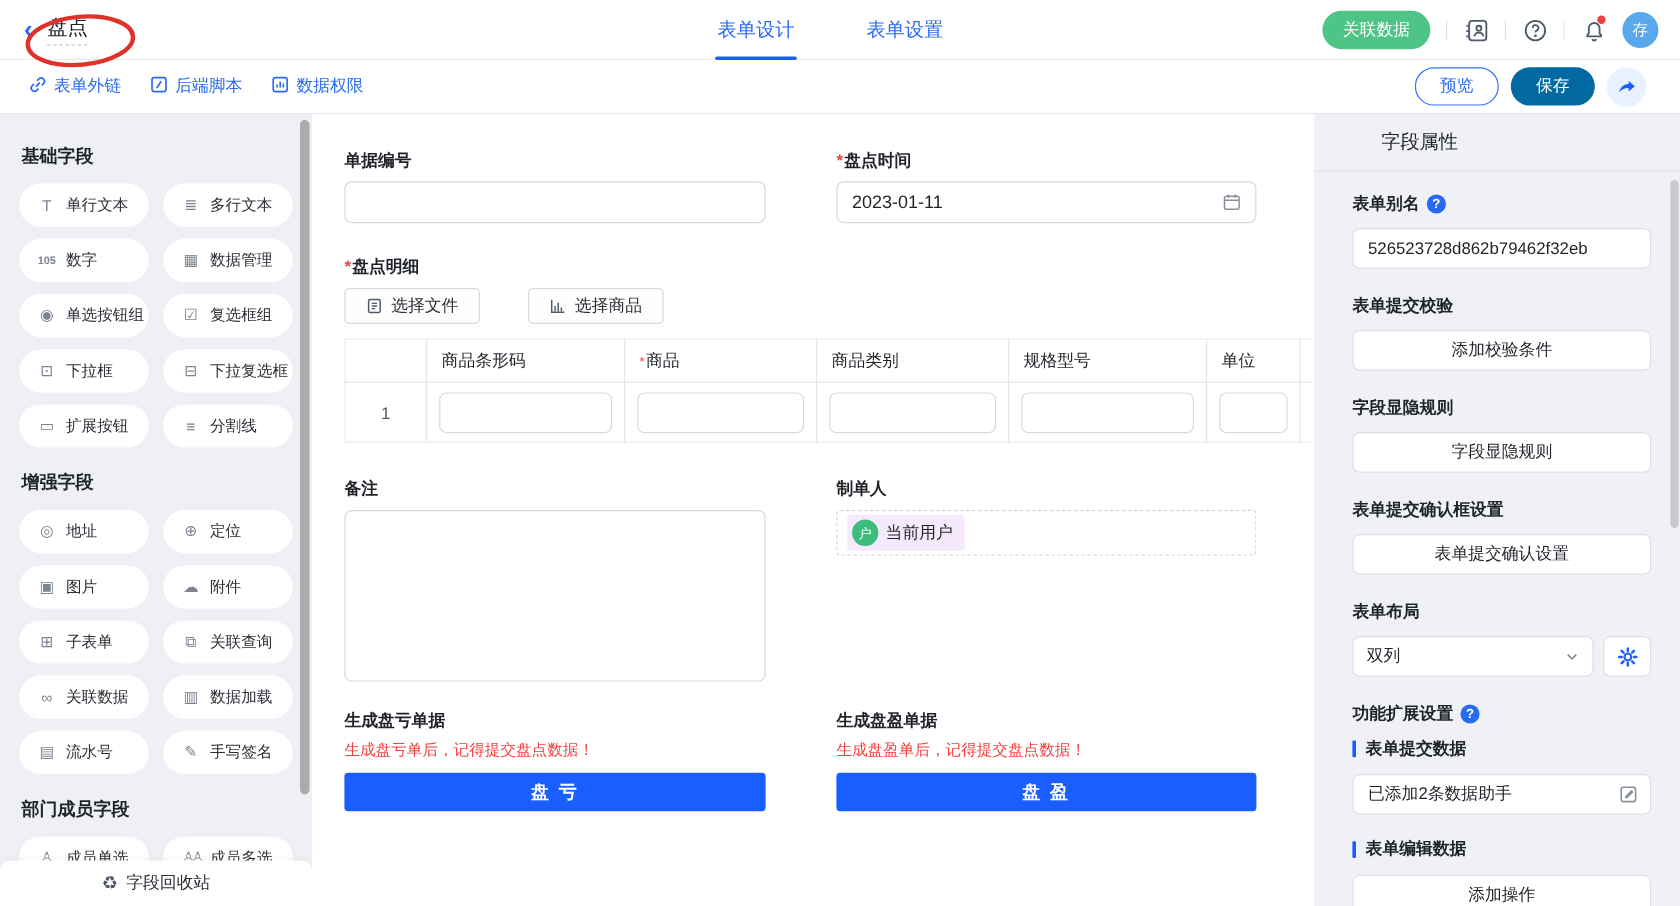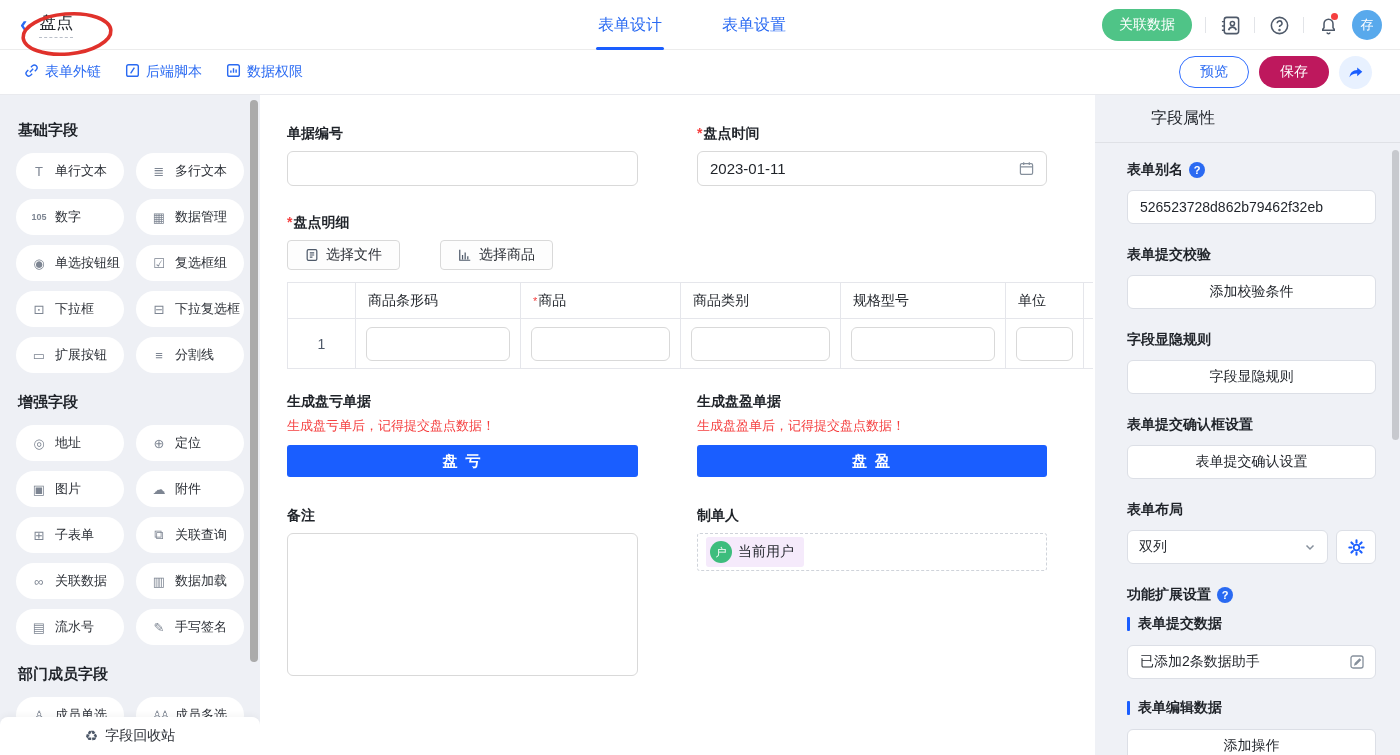--- a/index.html
+++ b/index.html
@@ -24,21 +24,21 @@
   .avatar { width:30px; height:30px; border-radius:50%; background:#58a9ec; color:#fff; font-size:13px;
     display:flex; align-items:center; justify-content:center; cursor:pointer; }
 
   
   .toolbar { position:absolute; left:0; top:50px; width:1400px; height:45px; background:#fff;
     border-bottom:1px solid #e9eaee; display:flex; align-items:center; z-index:25; }
   .tlink { display:flex; align-items:center; gap:6px; color:#2a6af2; font-size:14px; cursor:pointer; margin-left:24px; }
   .tlink svg { stroke:#2a6af2; }
   .tb-right { position:absolute; right:28px; display:flex; align-items:center; gap:10px; }
   .btn-preview { border:1px solid #3370ff; color:#2a6af2; background:#fff; font-size:14px; padding:6px 20px; border-radius:17px; cursor:pointer; }
-  .btn-save { border:none; color:#fff; background:#be185d; font-size:14px; padding:7px 21px; border-radius:17px; cursor:pointer; }
+  .btn-save { border:none; color:#fff; background:#0369a1; font-size:14px; padding:7px 21px; border-radius:17px; cursor:pointer; }
   .btn-share { width:33px; height:33px; border-radius:50%; background:#e8f1ff; display:flex; align-items:center; justify-content:center; cursor:pointer; }
 
   
   .sidebar { position:absolute; left:0; top:95px; width:260px; height:660px; background:#eef0f5; overflow:hidden; }
   .sb-inner { padding:14px 16px 0 16px; }
   .sb-title { font-size:15px; font-weight:bold; color:#1f2329; margin:12px 0 13px 2px; }
   .sb-grid { display:grid; grid-template-columns:1fr 1fr; column-gap:12px; row-gap:10px; }
   .sb-pill { background:#fff; height:36px; border-radius:18px; display:flex; align-items:center; padding-left:13px; cursor:grab; }
   .sb-ico { width:20px; color:#7d8592; font-size:13px; text-align:center; margin-right:6px; flex:none; }
   .sb-ico.num { font-size:9px; font-weight:bold; letter-spacing:0; }
@@ -374,46 +374,46 @@
           <td>
                 <div class="cell-inp"></div>
               </td>
           <td></td>
         </tr>
       </tbody>
         </table>
     </div>
   </div>
 
-  <div class="grid2 sec" style="margin-top:24px">
-    <div>
-      <div class="fld-label" style="margin-bottom:2px">生成盘亏单据</div>
-      <div class="hint">生成盘亏单后，记得提交盘点数据！</div>
-      <button class="big-btn">盘 亏</button>
-    </div>
-    <div>
-      <div class="fld-label" style="margin-bottom:2px">生成盘盈单据</div>
-      <div class="hint">生成盘盈单后，记得提交盘点数据！</div>
-      <button class="big-btn">盘 盈</button>
-    </div>
-  </div>
-
   <div class="grid2 sec" style="margin-top:30px">
     <div>
       <div class="fld-label">备注</div>
       <div class="remark-area"></div>
     </div>
     <div>
       <div class="fld-label">制单人</div>
       <div class="creator-box">
         <div class="user-tag">
           <span class="user-ava">户</span>
           <span>当前用户</span>
         </div>
       </div>
+    </div>
+  </div>
+
+  <div class="grid2 sec" style="margin-top:24px">
+    <div>
+      <div class="fld-label" style="margin-bottom:2px">生成盘亏单据</div>
+      <div class="hint">生成盘亏单后，记得提交盘点数据！</div>
+      <button class="big-btn">盘 亏</button>
+    </div>
+    <div>
+      <div class="fld-label" style="margin-bottom:2px">生成盘盈单据</div>
+      <div class="hint">生成盘盈单后，记得提交盘点数据！</div>
+      <button class="big-btn">盘 盈</button>
     </div>
   </div>
 </div>
 
 <div class="panel">
   <div class="p-tabs">
     <div class="p-tab">字段属性</div>
   </div>
   <div class="p-body">
     <div class="p-label">

